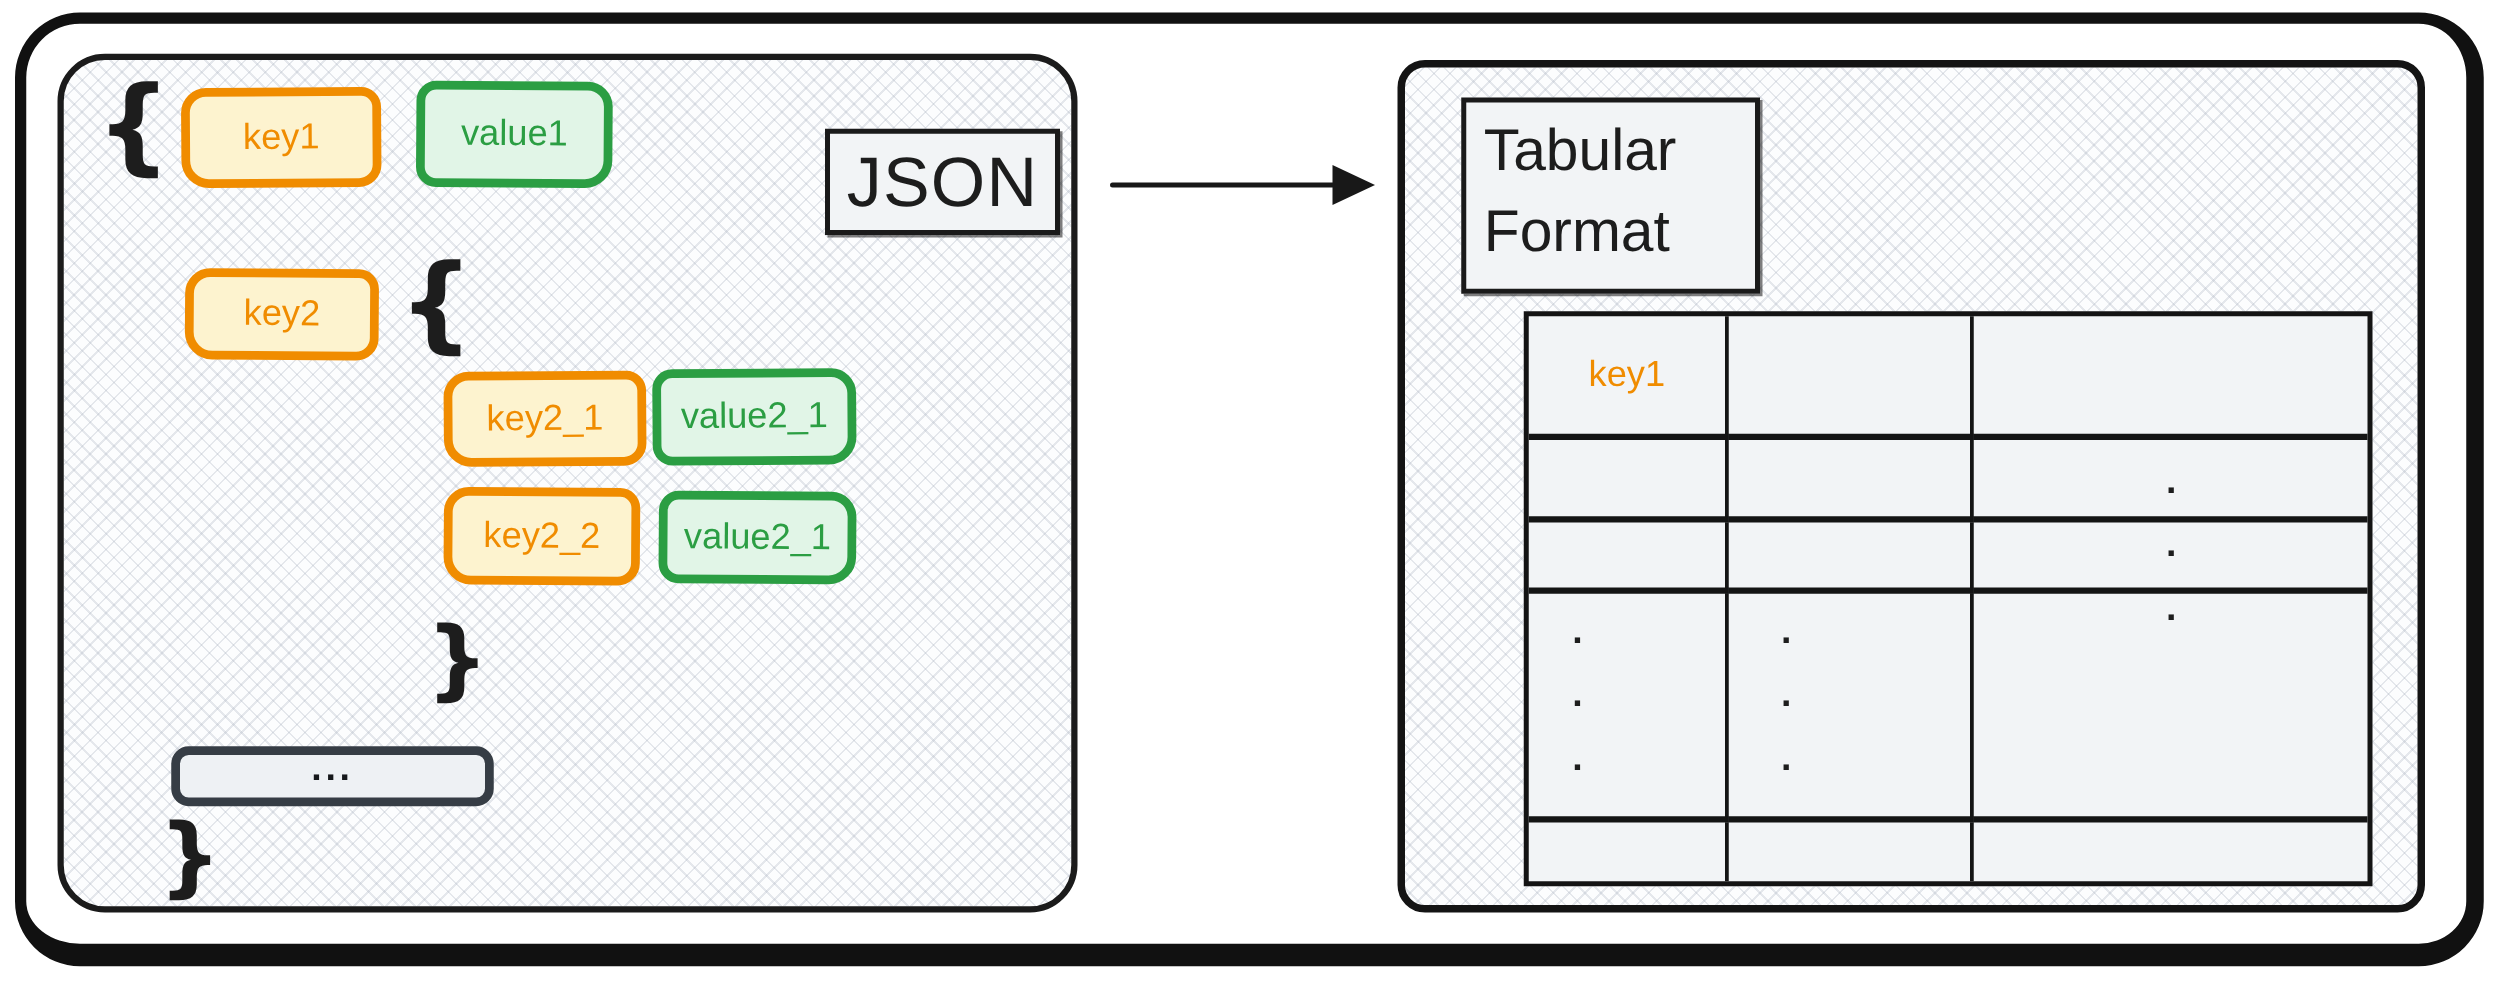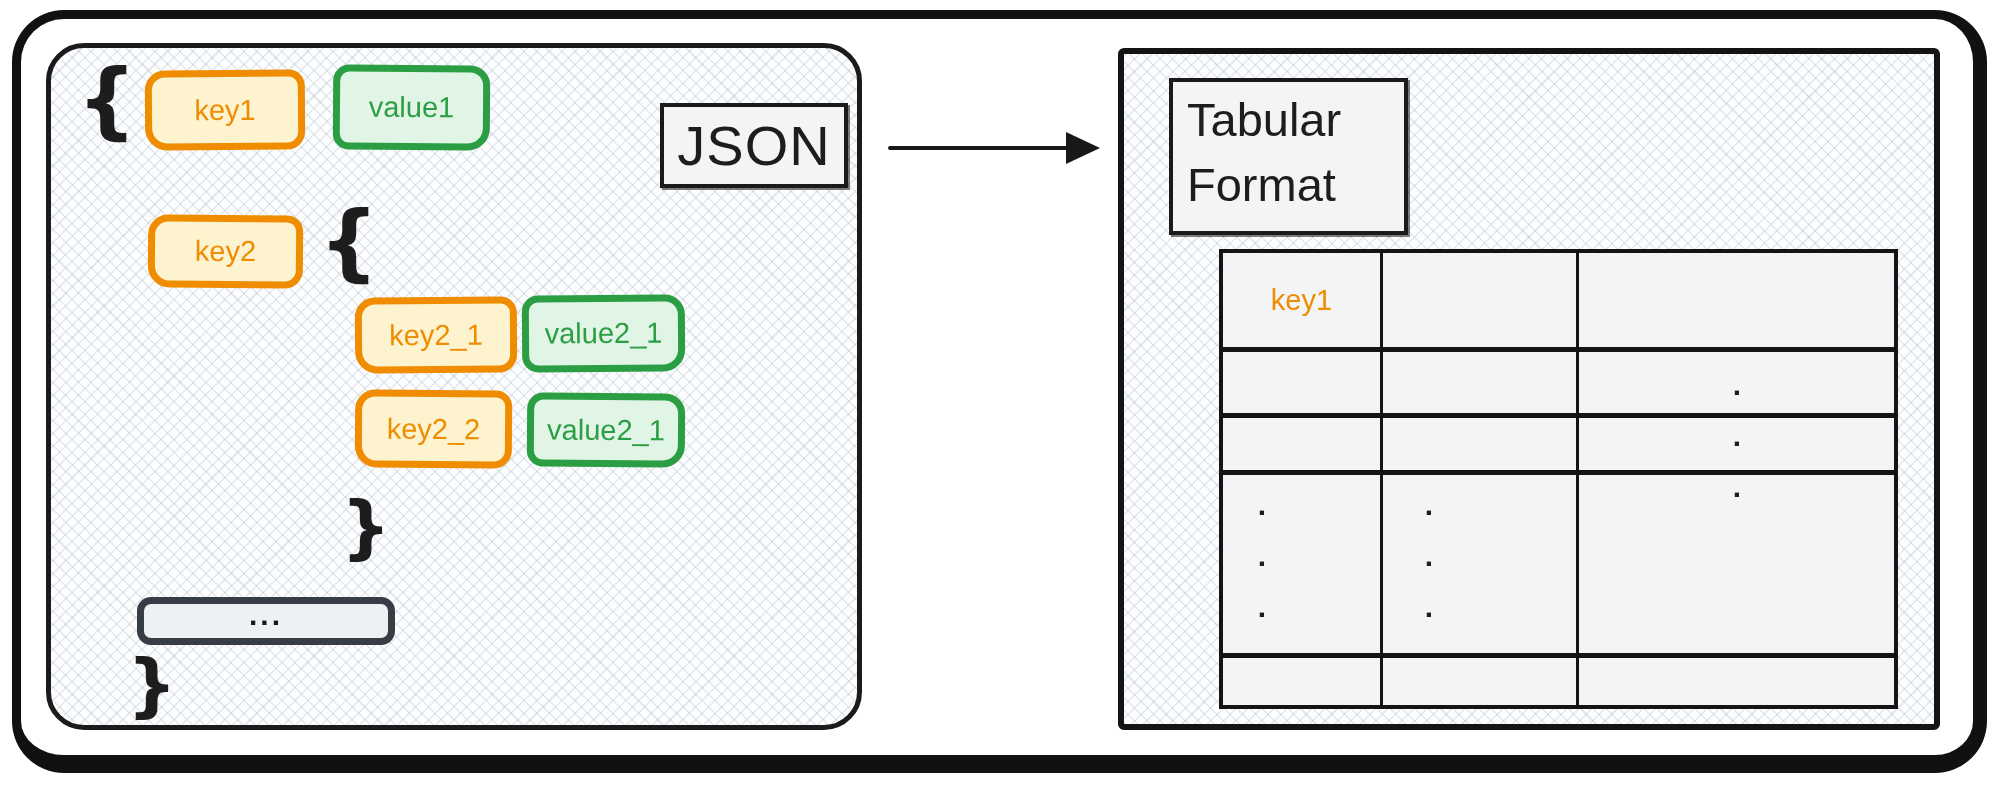--- a/index.html
+++ b/index.html
@@ -18,21 +18,21 @@
   }
 
   .panel{
     position:absolute;box-sizing:border-box;
     background-color:#fcfdfe;
     background-image:
       repeating-linear-gradient(45deg, rgba(168,176,190,0.28) 0 1.5px, transparent 1.5px 9px),
       repeating-linear-gradient(-45deg, rgba(168,176,190,0.28) 0 1.5px, transparent 1.5px 9px);
   }
   .left-panel{left:46px;top:43px;width:816px;height:687px;border:5px solid var(--stroke);border-radius:38px;}
-  .right-panel{left:1118px;top:48px;width:822px;height:682px;border:6px solid #141414;border-radius:6px;}
+  .right-panel{left:1118px;top:48px;width:822px;height:682px;border:6px solid #141414;border-radius:22px;}
 
   .brace{position:absolute;color:#1d1d1d;font-weight:600;line-height:1;font-family:"DejaVu Sans",sans-serif;}
   .brace.root-open{left:26px;top:10px;font-size:84px;}
   .brace.nested-open{left:268px;top:152px;font-size:84px;}
   .brace.nested-close{left:290px;top:444px;font-size:70px;}
   .brace.root-close{left:76px;top:602px;font-size:70px;}
 
   .chip{
     position:absolute;box-sizing:border-box;display:flex;align-items:center;justify-content:center;
     font-weight:500;font-size:29px;

